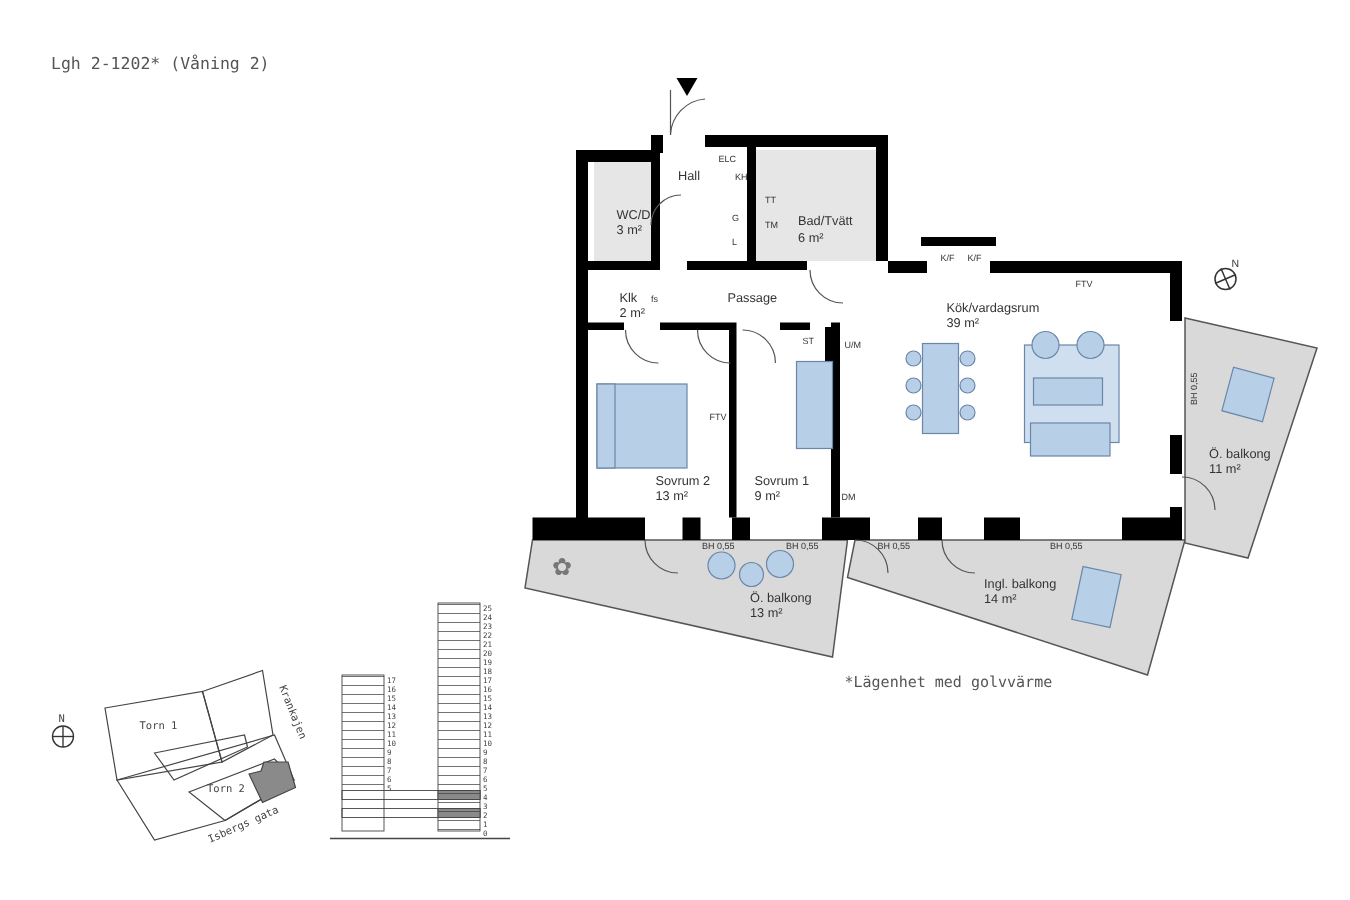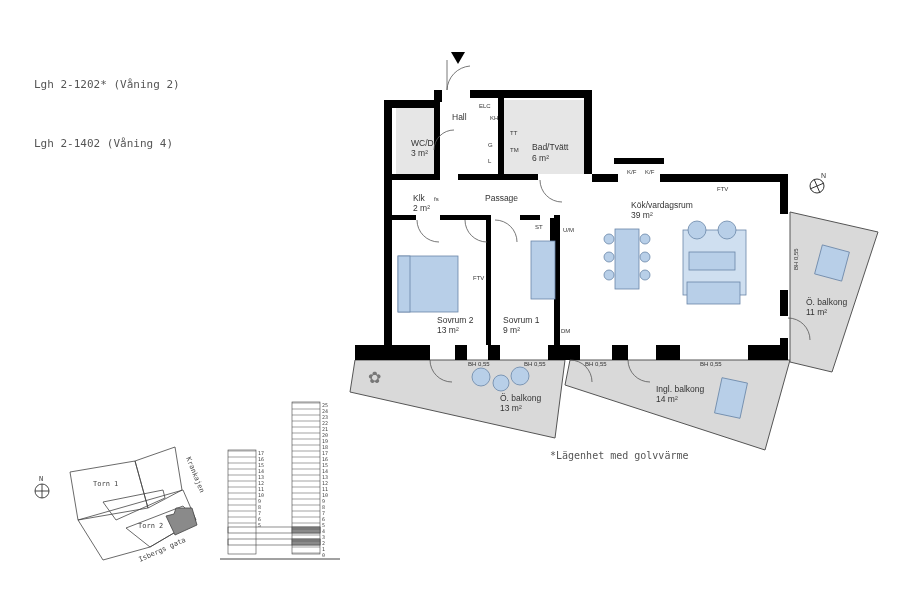--- a/index.html
+++ b/index.html
@@ -1,30 +1,29 @@
 <!DOCTYPE html>
 <html><head>
 <meta charset="utf-8">
 <style>
   html, body { margin: 0; padding: 0; background: #ffffff; }
   body { width: 900px; height: 600px; position: relative; overflow: hidden; font-family: "Liberation Sans", sans-serif; }
   .header { position: absolute; left: 34px; top: 34px; font-family: "DejaVu Sans Mono", monospace; color: #555; }
   .header .title { font-size: 11px; font-weight: bold; color: #333; line-height: 17px; }
-  .header .line { font-size: 11px; line-height: 17px; margin-top: 42px; }
+  .header .line { font-size: 11px; line-height: 17px; }
   svg { position: absolute; left: 0; top: 0; }
   .lbl { font-family: "Liberation Sans", sans-serif; fill: #333; }
   .mono { font-family: "DejaVu Sans Mono", monospace; fill: #444; }
-  .footnote { position: absolute; left: 550px; top: 450px; font-family: "DejaVu Sans Mono", monospace; font-size: 10px; color: #555; }
+  .footnote { position: absolute; left: 563px; top: 450px; font-family: "DejaVu Sans Mono", monospace; font-size: 10px; color: #555; }
 </style>
 </head>
 <body>
 
 <div class="header">
   <div class="line">Lgh 2-1202* (Våning 2)</div>
-  <div class="line">Lgh 2-1402 (Våning 4)</div>
 </div>
 
 <svg width="900" height="600" viewBox="0 0 900 600">
 
   <polygon points="355,360 565,360 555,438 350,392" fill="#d9d9d9" stroke="#555" stroke-width="1"></polygon>
   <polygon points="570,360 790,360 765,450 565,385" fill="#d9d9d9" stroke="#555" stroke-width="1"></polygon>
   <polygon points="790,212 878,232 832,372 790,362" fill="#d9d9d9" stroke="#555" stroke-width="1"></polygon>
 
   <rect x="390" y="100" width="390" height="245" fill="#ffffff"></rect>
   <rect x="396" y="108" width="38" height="66" fill="#e6e6e6"></rect>

